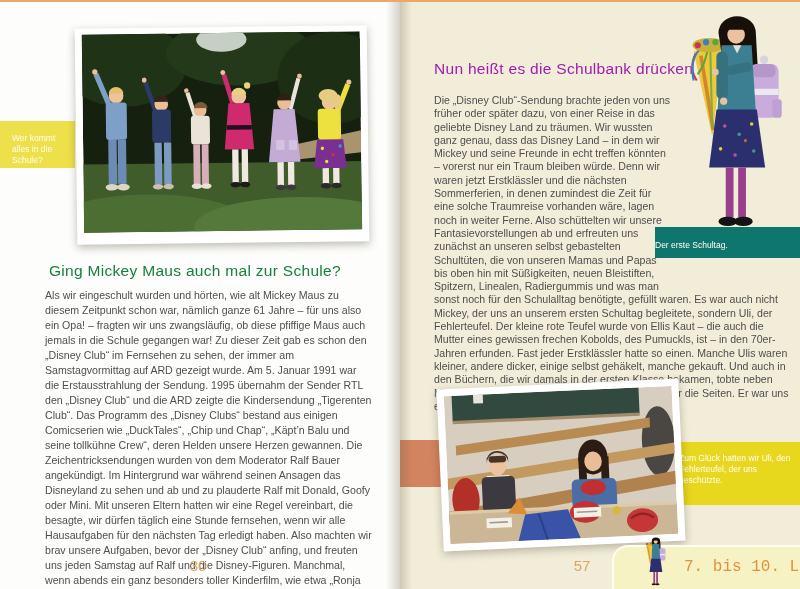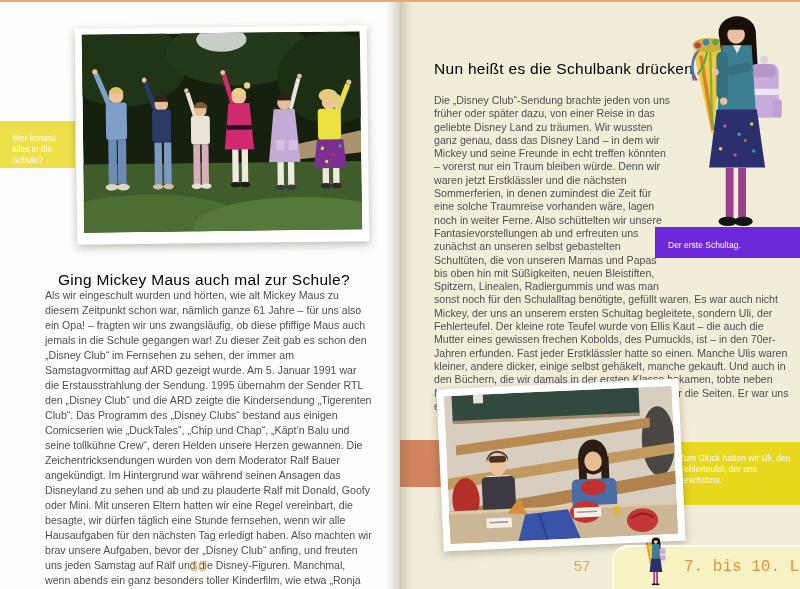--- a/index.html
+++ b/index.html
@@ -13,36 +13,36 @@
   .page-right{position:absolute;left:400px;top:0;width:400px;height:589px;background:#f1edd9;}
   .gutter{position:absolute;left:386px;top:0;width:26px;height:589px;z-index:6;pointer-events:none;
     background:linear-gradient(to right,rgba(255,255,255,0) 0%,rgba(105,92,68,0.26) 52%,rgba(241,237,217,0) 100%);}
 
   
   .side-label{position:absolute;left:0;top:121px;width:75px;height:47px;background:#eee04a;
     color:#fffdf2;font-size:8.5px;line-height:11px;padding:12px 4px 0 12px;box-sizing:border-box;z-index:2;}
   .photo1{position:absolute;left:76px;top:27px;width:278px;height:198px;background:#fff;
     padding:6px 7px 12px 7px;box-shadow:0 3px 9px rgba(40,30,10,0.30);transform:rotate(-0.7deg);z-index:3;}
   .photo1 svg{display:block;width:100%;height:100%;}
-  .h-left{position:absolute;left:45px;top:258px;width:340px;margin:13px;font-size:15.5px;font-weight:normal;
-    color:#000000;letter-spacing:0.3px;}
+  .h-left{position:absolute;left:45px;top:258px;width:340px;margin:4px;font-size:15.5px;font-weight:normal;
+    color:#15803d;letter-spacing:0.3px;}
   .body-left{position:absolute;left:45px;top:288px;width:327px;margin:0;font-size:10.6px;line-height:15px;
     color:#4e4e4e;}
   .pn{position:absolute;top:557px;width:40px;text-align:center;font-size:15px;color:#dca45f;}
   .pn-left{left:178px;}
 
   
   .h-right{position:absolute;left:34px;top:60px;width:330px;margin:0;font-size:15.5px;font-weight:normal;
-    color:#000000;letter-spacing:0.3px;}
+    color:#a21caf;letter-spacing:0.3px;}
   .body-right{position:absolute;left:34px;top:94px;width:358px;font-size:10.6px;line-height:13.3px;color:#4e4e4e;}
   .wrap-spacer{float:right;width:120px;height:188px;}
   .girl-fig{position:absolute;left:280px;top:10px;width:106px;height:228px;z-index:2;}
   .girl-fig svg{display:block;width:100%;height:100%;}
   .cap{color:#fffdf4;font-size:8.5px;line-height:11px;box-sizing:border-box;position:absolute;}
-  .cap-firstday{left:255px;top:227px;width:145px;height:31px;background:#6d28d9;padding:13px 6px 0 13px;z-index:1;}
+  .cap-firstday{left:255px;top:227px;width:145px;height:31px;background:#0f766e;padding:13px 6px 0 0;z-index:1;}
   .orange-tab{position:absolute;left:0;top:440px;width:48px;height:47px;background:#d1845e;z-index:1;}
   .photo2{position:absolute;left:40px;top:384px;width:228px;height:148px;background:#fff;padding:7px;
     box-shadow:0 3px 8px rgba(40,30,10,0.28);transform:rotate(-2.6deg);z-index:2;}
   .photo2 svg{display:block;width:100%;height:100%;}
   .cap-uli{left:268px;top:442px;width:132px;height:63px;background:#e7d71d;padding:11px 8px 0 11px;z-index:1;}
   .bottom-tab{position:absolute;left:212px;top:545px;width:188px;height:44px;background:#f6f2c3;
     border-top:2px solid #fffdf0;border-left:2px solid #fffdf0;border-radius:16px 0 0 0;box-sizing:border-box;z-index:3;}
   .tab-label{position:absolute;left:70px;top:11px;font-size:16px;color:#df9240;white-space:nowrap;font-family:Liberation Mono, monospace;}
   .mini-girl{position:absolute;left:242px;top:536px;width:26px;height:52px;z-index:4;}
   .mini-girl svg{display:block;width:100%;height:100%;}

